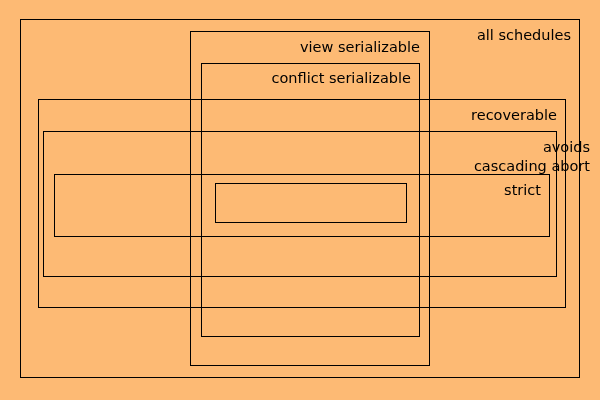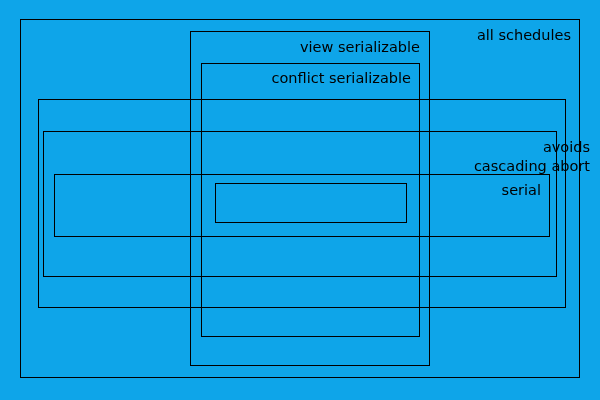--- a/index.html
+++ b/index.html
@@ -4,21 +4,21 @@
 <style>
   html, body {
     margin: 0;
     padding: 0;
     background: #ffffff;
   }
   #canvas {
     position: relative;
     width: 600px;
     height: 400px;
-    background: #0ea5e9;
+    background: #fdba74;
     font-family: "DejaVu Sans", "Liberation Sans", sans-serif;
     overflow: hidden;
   }
   .venn-box {
     position: absolute;
     box-sizing: border-box;
     border: 1.3px solid #000000;
     background: transparent;
   }
   .box-label {
@@ -68,20 +68,21 @@
   <div class="venn-box" id="box-strict"></div>
 
   <div class="venn-box" id="box-serial"></div>
 
   <div class="box-label label-right" id="label-all-schedules">all schedules</div>
 
   <div class="box-label label-right" id="label-view-serializable">view serializable</div>
 
   <div class="box-label label-right" id="label-conflict-serializable">conflict serializable</div>
 
+  <div class="box-label label-right" id="label-recoverable">recoverable</div>
 
   <div class="box-label label-left" id="label-avoids-cascading">avoids
 cascading abort</div>
 
-  <div class="box-label label-right" id="label-strict">serial</div>
+  <div class="box-label label-right" id="label-strict">strict</div>
 
 
 </div>
 
 </body></html>

